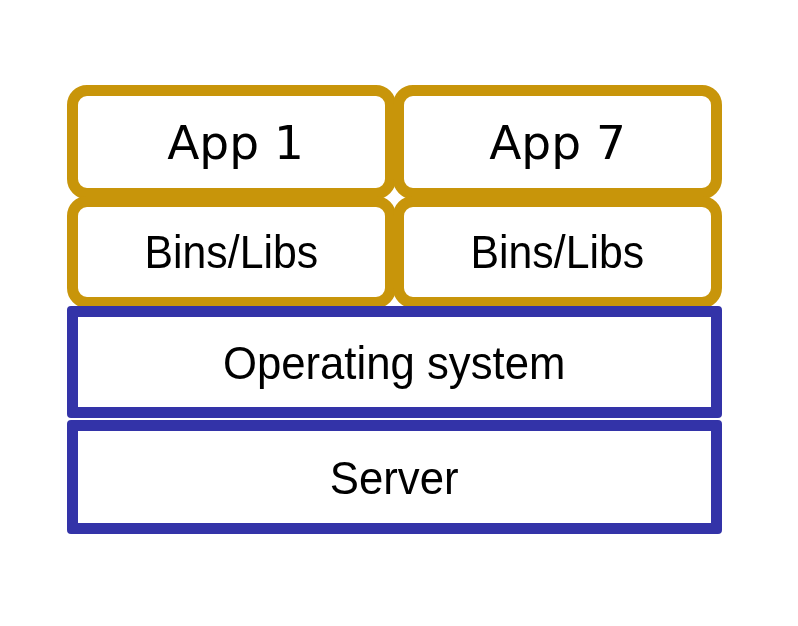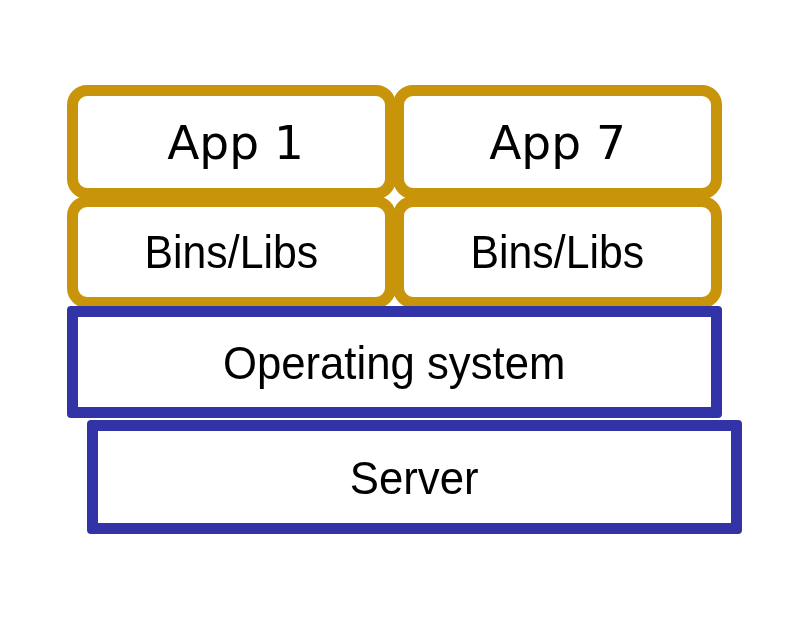--- a/index.html
+++ b/index.html
@@ -95,21 +95,21 @@
   #box-operating-system .box-label {
     font-family: "Liberation Sans", sans-serif;
     font-size: 47px;
     font-weight: 400;
     transform: scaleX(0.93);
   }
 
   
   #box-server {
     left: 67px;  top: 420px;
-    width: 655px; height: 114px; margin-left: 20px;
+    width: 655px; height: 114px;
   }
   #box-server .box-label {
     font-family: "Liberation Sans", sans-serif;
     font-size: 47px;
     font-weight: 400;
     transform: scaleX(0.93);
   }
 </style>
 </head>
 <body>

